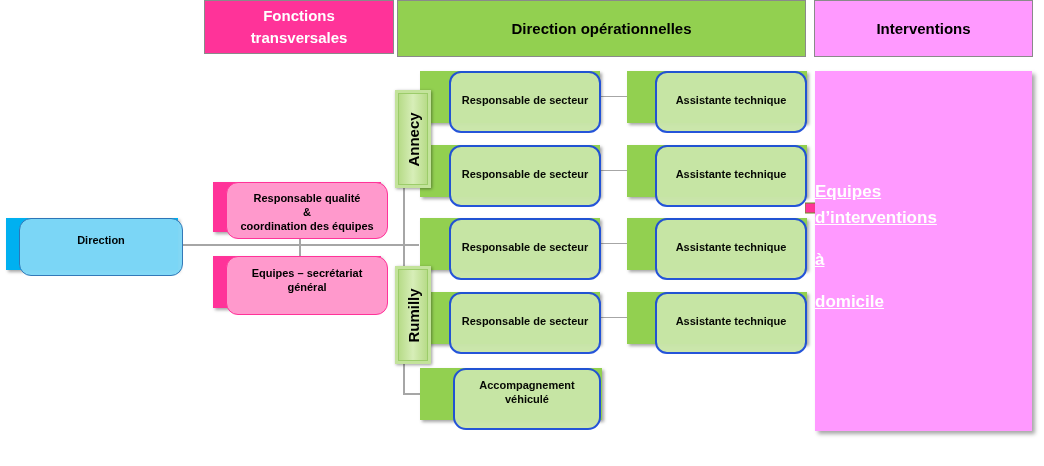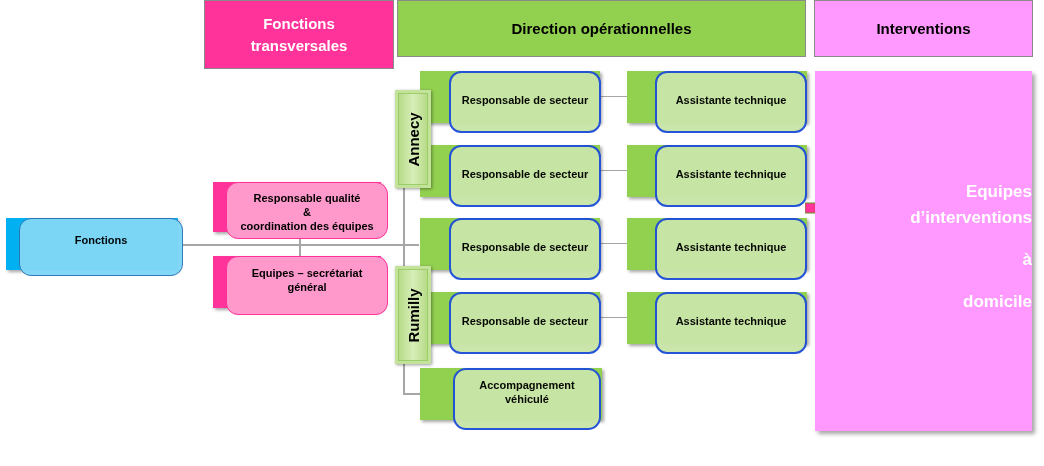--- a/index.html
+++ b/index.html
@@ -1,33 +1,33 @@
 <!DOCTYPE html>
 <html><head>
 <meta charset="utf-8">
 <style>
   html,body{margin:0;padding:0;background:#ffffff;}
   body{width:1044px;height:466px;position:relative;overflow:hidden;font-family:"Liberation Sans",sans-serif;}
   .abs{position:absolute;box-sizing:border-box;}
   .hdr{display:flex;align-items:center;justify-content:center;text-align:center;font-weight:bold;font-size:15px;line-height:22px;border:1px solid #8a8a8a;}
-  .hdr-trans{left:204px;top:0;width:190px;height:69px;background:#ff3399;color:#ffffff;}
+  .hdr-trans{left:204px;top:0;width:190px;height:54px;background:#ff3399;color:#ffffff;}
   .hdr-oper{left:397px;top:0;width:409px;height:57px;background:#92d050;color:#000000;}
   .hdr-int{left:814px;top:0;width:219px;height:57px;background:#ff99ff;color:#000000;}
   .line{position:absolute;background:#a6a6a6;}
   .tab{position:absolute;box-shadow:2px 2px 3px rgba(0,0,0,0.35);}
   .box{position:absolute;border-radius:12px;box-sizing:border-box;display:flex;justify-content:center;text-align:center;font-weight:bold;font-size:11px;line-height:14px;color:#000;padding-top:14px;}
   .dir-tab{left:6px;top:218px;width:172px;height:52px;background:#00b0f0;}
   .dir-box{left:19px;top:218px;width:164px;height:58px;background:#7fd8f7;border:1px solid #2e75b6;opacity:0.97;}
   .pk-tab{background:#ff3399;}
   .pk-box{background:#ff99cc;border:1px solid #ff3399;}
   .gr-tab{background:#92d050;}
   .gr-box{background:#c9e6a8;border:2px solid #1d4ed8;opacity:0.96;}
   .city{position:absolute;box-sizing:border-box;background:linear-gradient(90deg,#b5da85,#d7eeb8 50%,#b5da85);border:3px solid #c3e39b;box-shadow:1px 1px 3px rgba(0,0,0,0.4), inset 0 0 0 1px #9ccc6a;display:flex;align-items:center;justify-content:center;}
   .city span{display:block;transform:rotate(-90deg);font-weight:bold;font-size:15px;white-space:nowrap;color:#000;}
-  .int-box{left:815px;top:71px;width:217px;height:360px;background:#ff99ff;box-shadow:3px 3px 4px rgba(0,0,0,0.35);display:flex;flex-direction:column;align-items:flex-end;justify-content:flex-start;padding-top:108px;color:#ffffff;font-weight:bold;font-size:17px;line-height:26px;text-align:center;}
+  .int-box{left:815px;top:71px;width:217px;height:360px;background:#ff99ff;box-shadow:3px 3px 4px rgba(0,0,0,0.35);display:flex;flex-direction:column;align-items:flex-start;justify-content:flex-start;padding-top:108px;color:#ffffff;font-weight:bold;font-size:17px;line-height:26px;text-align:center;text-decoration:underline;}
   .int-box div{margin-bottom:0;}
   .arrow{position:absolute;left:805px;top:197px;width:34px;height:22px;}
 </style>
 </head>
 <body>
 
 <div class="abs hdr hdr-trans">
     <span style="width:120px;display:block;">Fonctions transversales</span>
   </div>
 <div class="abs hdr hdr-oper">
@@ -41,21 +41,21 @@
 <div class="line" style="left:299px;top:238px;width:2px;height:20px;"></div>
 <div class="line" style="left:403px;top:180px;width:2px;height:214px;"></div>
 <div class="line" style="left:403px;top:393px;width:18px;height:2px;"></div>
 <div class="line" style="left:600px;top:96px;width:30px;height:1px;"></div>
 <div class="line" style="left:600px;top:170px;width:30px;height:1px;"></div>
 <div class="line" style="left:600px;top:243px;width:30px;height:1px;"></div>
 <div class="line" style="left:600px;top:317px;width:30px;height:1px;"></div>
 
 <div class="tab dir-tab"></div>
 <div class="box dir-box">
-    <span>Fonctions</span>
+    <span>Direction</span>
   </div>
 
 <div class="tab pk-tab" style="left:213px;top:182px;width:168px;height:50px;"></div>
 <div class="box pk-box" style="left:226px;top:182px;width:162px;height:57px;padding-top:8px;">
   <div>
     <div>Responsable qualité</div>
     <div>&amp;</div>
     <div>coordination des équipes</div>
   </div>
 </div>

